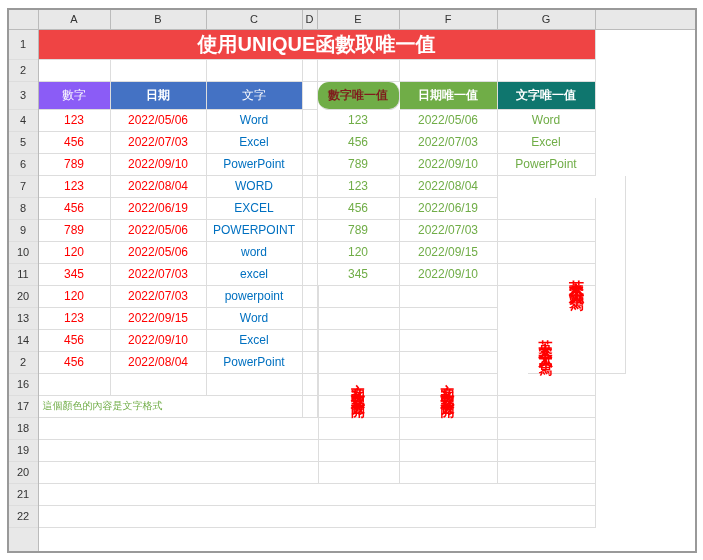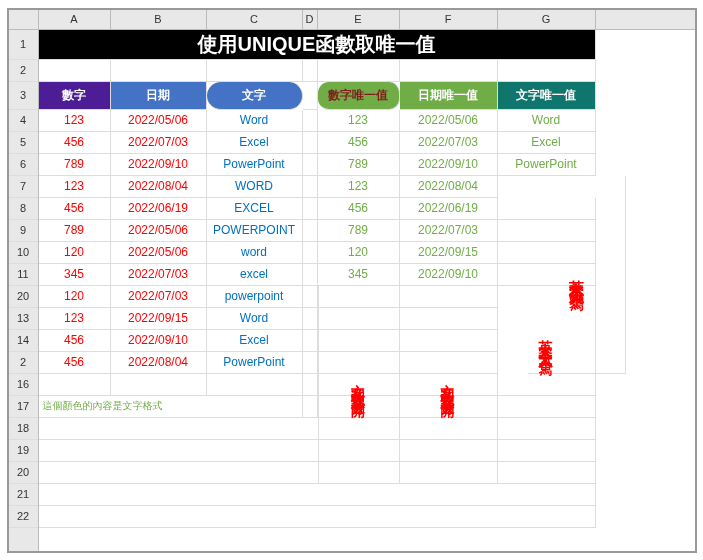--- a/index.html
+++ b/index.html
@@ -83,23 +83,23 @@
     }
     
     .title-cell {
       background: #b8860b;
       color: #fff;
       font-size: 20px;
       font-weight: bold;
       justify-content: center;
     }
     
-    .header-num { background: #4c1d95; color: #fff; font-weight: bold; }
+    .header-num { background: #8b5cf6; color: #fff; font-weight: normal; }
     .header-date { background: #4472c4; color: #fff; font-weight: bold; text-align: right; }
-    .header-text { background: #4472c4; color: #fff; font-weight: bold; border-radius: 14px; }
+    .header-text { background: #4472c4; color: #fff; font-weight: normal; }
     .header-unum { background: #70ad47; color: #7f1d1d; font-weight: bold; border-radius: 11px; }
     .header-udate { background: #70ad47; color: #fff; font-weight: bold; }
     .header-utext { background: #0f766e; color: #fff; font-weight: bold; }
     
     .num-cell { color: #ff0000; }
     .date-cell { color: #ff0000; }
     .text-blue { color: #0070c0; }
     .green-num { color: #70ad47; }
     .green-date { color: #70ad47; }
     .green-text { color: #70ad47; }
@@ -168,21 +168,21 @@
       <div class="row-header rH22">18</div>
       <div class="row-header rH22">19</div>
       <div class="row-header rH22">20</div>
       <div class="row-header rH22">21</div>
       <div class="row-header rH22">22</div>
     </div>
 
     <div class="grid-content">
 
       <div class="grid-row rH30">
-        <div class="cell cB title-cell" style="width: calc(557px); justify-content: center; background-color: #000000;">使用UNIQUE函數取唯一值</div>
+        <div class="cell cB title-cell" style="width: calc(557px); justify-content: center; background-color: #ef4444;">使用UNIQUE函數取唯一值</div>
       </div>
 
       <div class="grid-row rH22">
         <div class="cell cB empty-cell"></div>
         <div class="cell cC empty-cell"></div>
         <div class="cell cD empty-cell"></div>
         <div class="cell cE empty-cell"></div>
         <div class="cell cF empty-cell"></div>
         <div class="cell cG empty-cell"></div>
         <div class="cell cH empty-cell"></div>

